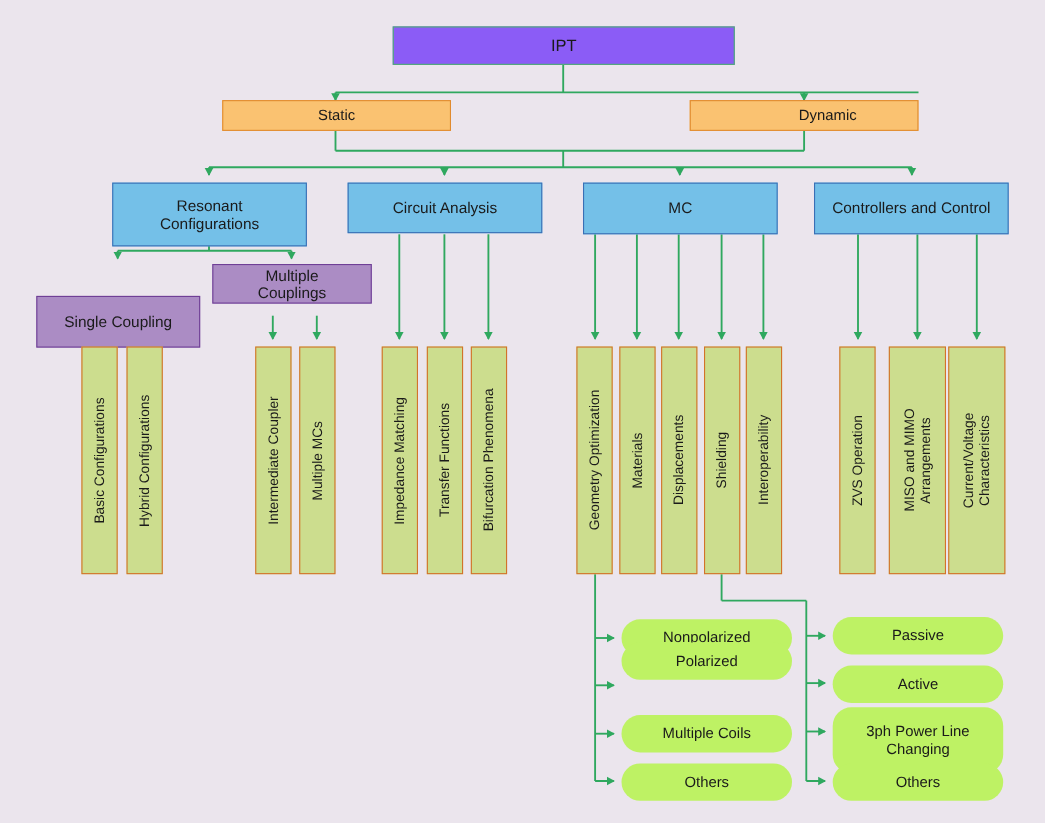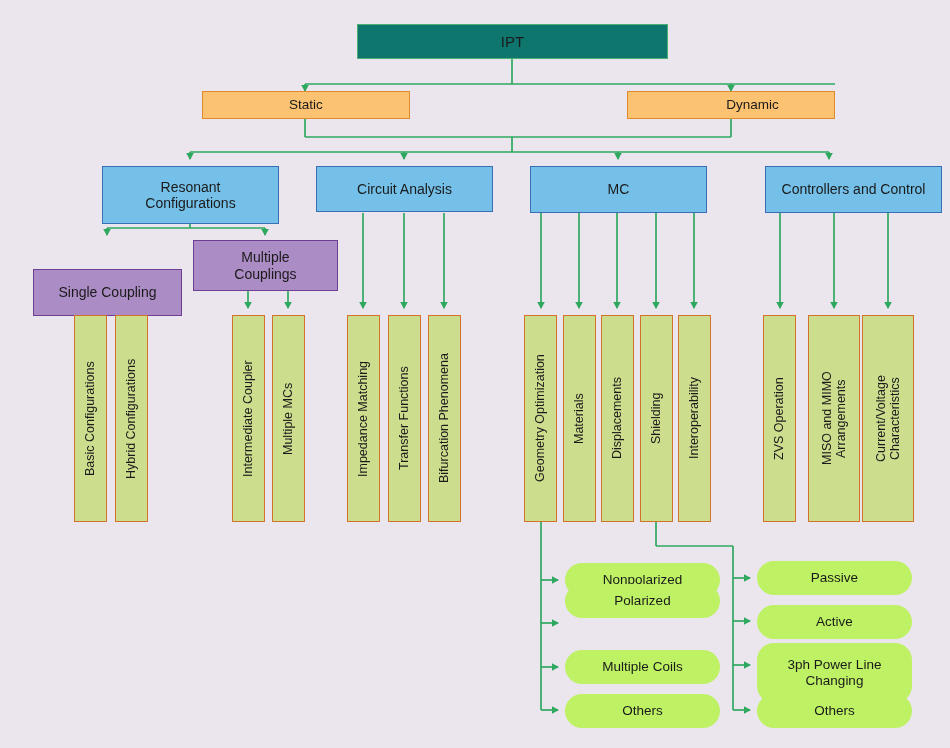--- a/index.html
+++ b/index.html
@@ -14,21 +14,21 @@
 
   .node{
     position:absolute;
     box-sizing:border-box;
     display:flex;align-items:center;justify-content:center;
     text-align:center;
     color:#1a1a1a;
     line-height:1.15;
     z-index:2;
   }
-  .n-root{background:#0f766e;border:1.6px solid #4caf72;font-size:15px;}
+  .n-root{background:#8b5cf6;border:1.6px solid #4caf72;font-size:15px;}
   .n-l1  {background:#fac271;border:1.4px solid #e08a2e;font-size:13.5px;}
   .n-l2  {background:#74c0e8;border:1.4px solid #3a6fb5;font-size:14px;}
   .n-l3  {background:#ab8cc4;border:1.4px solid #6f3f96;font-size:14px;}
   .n-vert{
     background:#ccdd8e;border:1.4px solid #d3722a;font-size:12.5px;
     writing-mode:vertical-rl;transform:rotate(180deg);
     white-space:pre-line;
   }
   .n-round{
     background:#bef264;border:none;border-radius:17px;font-size:13.5px;
@@ -106,24 +106,24 @@
 
   <div class="node n-root" style="left:357px;top:24px;width:311px;height:35px;">IPT</div>
 
   <div class="node n-l1" style="left:202px;top:91px;width:208px;height:28px;">Static</div>
   <div class="node n-l1" style="left:627px;top:91px;width:208px;height:28px;padding-left:43px;">Dynamic</div>
 
   <div class="node n-l2" style="left:102px;top:166px;width:177px;height:58px;white-space:pre-line;">Resonant
 Configurations</div>
   <div class="node n-l2" style="left:316px;top:166px;width:177px;height:46px;">Circuit Analysis</div>
   <div class="node n-l2" style="left:530px;top:166px;width:177px;height:47px;">MC</div>
-  <div class="node n-l2" style="left:740px;top:166px;width:177px;height:47px;margin-left:25px;">Controllers and Control</div>
+  <div class="node n-l2" style="left:740px;top:166px;width:177px;height:47px;">Controllers and Control</div>
 
   <div class="node n-l3" style="left:33px;top:240px;width:149px;height:47px;margin-top:29px;">Single Coupling</div>
-  <div class="node n-l3" style="left:193px;top:240px;width:145px;height:51px;white-space:pre-line;">Multiple
+  <div class="node n-l3" style="left:193px;top:240px;width:145px;height:36px;white-space:pre-line;">Multiple
 Couplings</div>
 
   <div class="node n-vert" style="left:74px;top:315px;width:33px;height:207px;">Basic Configurations</div>
   <div class="node n-vert" style="left:115px;top:315px;width:33px;height:207px;">Hybrid Configurations</div>
 
   <div class="node n-vert" style="left:232px;top:315px;width:33px;height:207px;">Intermediate Coupler</div>
   <div class="node n-vert" style="left:272px;top:315px;width:33px;height:207px;">Multiple MCs</div>
 
   <div class="node n-vert" style="left:347px;top:315px;width:33px;height:207px;">Impedance Matching</div>
   <div class="node n-vert" style="left:388px;top:315px;width:33px;height:207px;">Transfer Functions</div>

